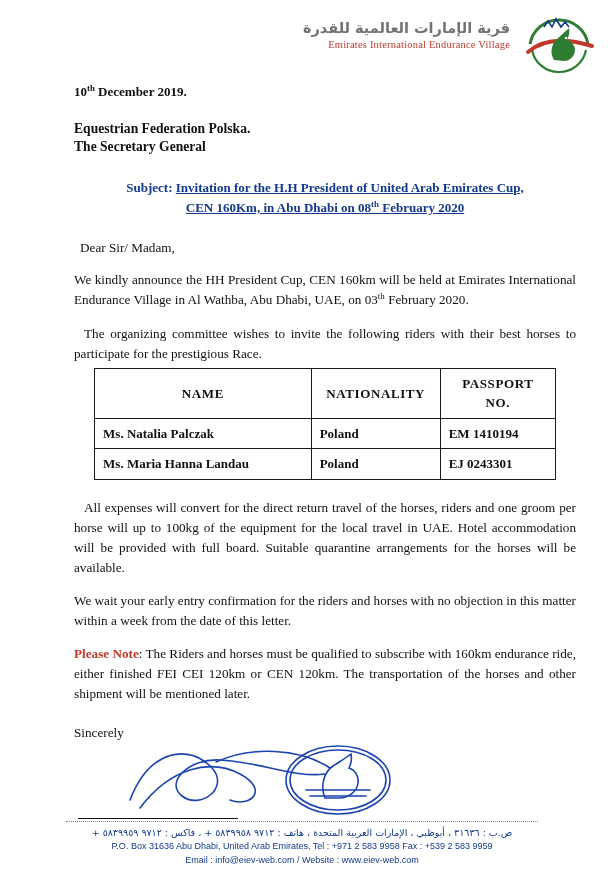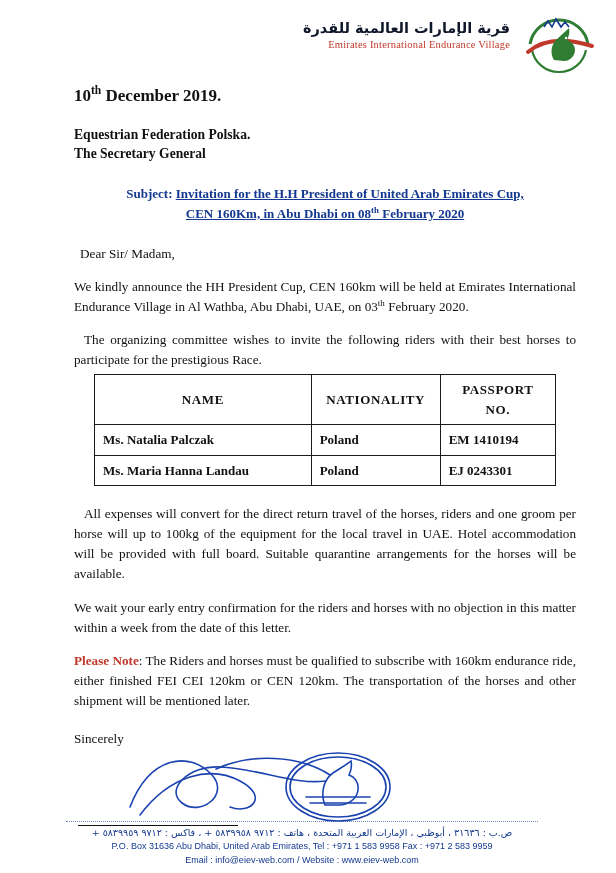--- a/index.html
+++ b/index.html
@@ -31,21 +31,21 @@
     align-items: flex-start;
   }
   .header-text {
     text-align: right;
     padding-right: 10px;
     padding-top: 6px;
   }
   .header-ar {
     font-family: "DejaVu Sans", sans-serif;
     font-size: 14.5px;
-    color: #0f172a;
+    color: #737373;
     direction: rtl;
     font-weight: bold;
     letter-spacing: 0.2px;
     white-space: nowrap;
     margin-left: 35px;
   }
   .header-en {
     font-family: "Liberation Serif", serif;
     font-size: 10.5px;
     color: #c0392b;
@@ -64,21 +64,21 @@
   
   .content {
     padding: 0 40px 0 74px;
     box-sizing: border-box;
     font-size: 13.2px;
     color: #111;
     line-height: 1.5;
   }
   .date {
     font-weight: bold;
-    font-size: 17px;
+    font-size: 13px;
     margin-top: 4px;
   }
   .to {
     font-weight: bold;
     font-size: 12.6px;
     margin-top: 16px;
   }
   .addressee {
     font-weight: bold;
     font-size: 13.6px;
@@ -283,17 +283,17 @@
         </svg>
       </div>
       <div class="sig-line"></div>
     </div>
 
   </div>
 
   <div class="footer">
     <div class="footer-rule"></div>
     <div class="footer-ar">ص.ب : ٣١٦٣٦ ، أبوظبي ، الإمارات العربية المتحدة ، هاتف : ٩٧١٢ ٥٨٣٩٩٥٨ + ، فاكس : ٩٧١٢ ٥٨٣٩٩٥٩ +</div>
-    <div class="footer-en">P.O. Box 31636  Abu Dhabi, United Arab Emirates, Tel : +971 1 583 9958 Fax : +971 2 583 9959</div>
+    <div class="footer-en">P.O. Box 31636  Abu Dhabi, United Arab Emirates, Tel : +971 2 583 9958 Fax : +539 2 583 9959</div>
     <div class="footer-en">Email : info@eiev-web.com / Website : www.eiev-web.com</div>
   </div>
 
 </div>
 
 </body></html>

